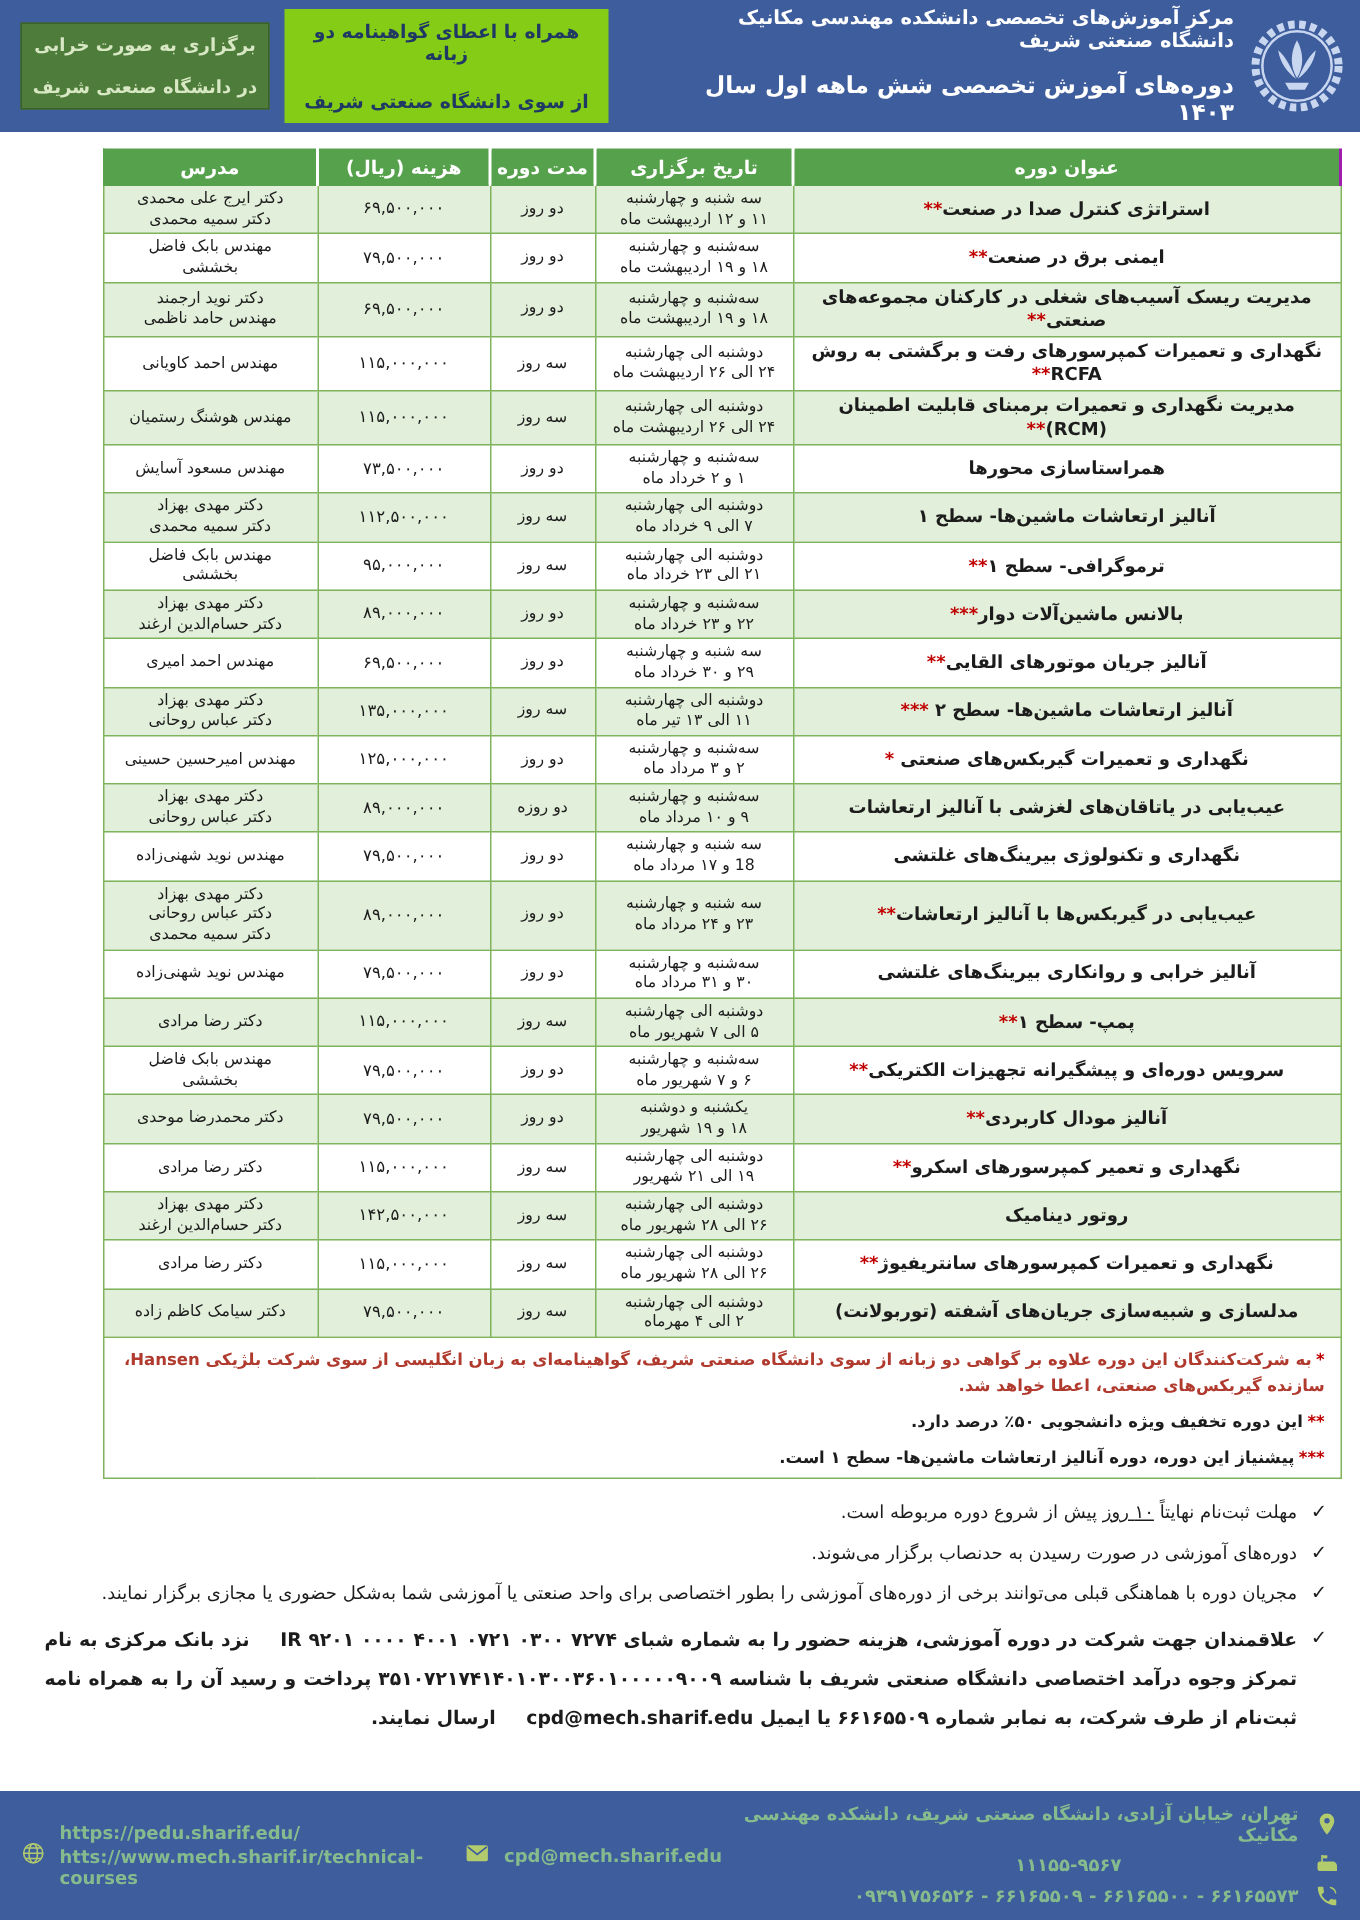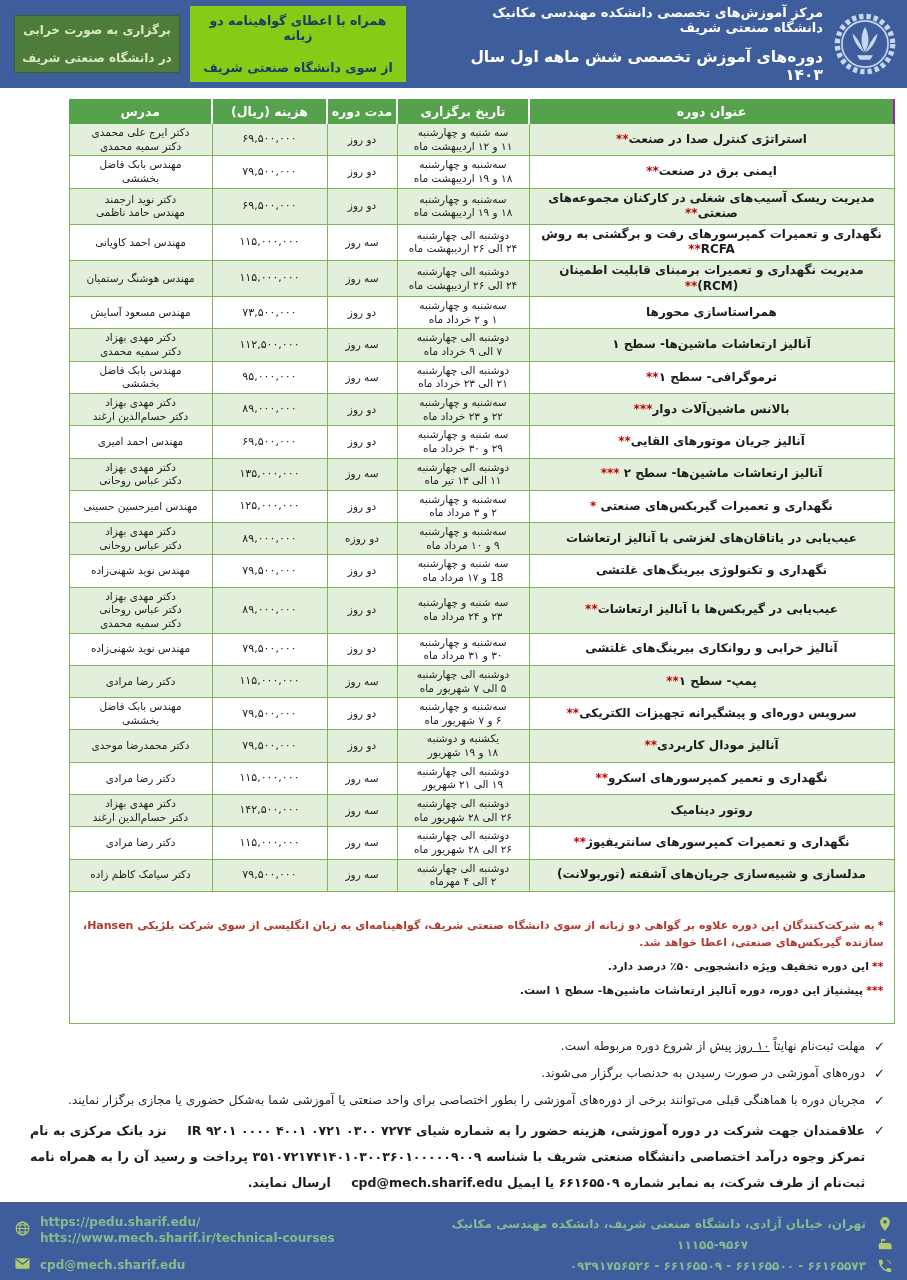--- a/index.html
+++ b/index.html
@@ -34,21 +34,21 @@
   th:first-child{border-right:2px solid #a21caf;}
   td{
     border:1px solid #7fb35c;background:#ffffff;padding:2px 4px;font-size:10.5px;line-height:1.3;
     text-align:center;vertical-align:middle;color:#1c1c1c;
   }
   tr.tint td{background:#e2efda;}
   td.c-title{font-weight:bold;font-size:12px;margin-top:16px;}
   .stars{color:#c00000;font-weight:bold;font-size:12px;}
   td.c-cost{font-size:11px;}
   
-  td.fn-cell{background:#ffffff;text-align:right;padding:22px 10px;}
+  td.fn-cell{background:#ffffff;text-align:right;padding:3px 10px;}
   .fn-line{margin:3px 0 7px;font-weight:bold;font-size:11px;line-height:1.55;}
   .fn-line:last-child{margin-bottom:2px;}
   .fn-marker{color:#c00000;margin-left:3px;}
   .fn-red{color:#b03a2e;}
   .fn-dark{color:#1c1c1c;}
   
   .notes{margin:13px 22px 0 30px;}
   .note{display:flex;gap:9px;align-items:flex-start;margin-bottom:7px;font-size:12px;line-height:1.55;}
   .check{font-size:13px;font-weight:bold;flex-shrink:0;}
   .note-body{display:inline;}
@@ -60,21 +60,21 @@
   .footer{
     margin-top:auto;height:86px;background:#3e5d9c;flex-shrink:0;
     display:flex;justify-content:space-between;align-items:center;
     padding:8px 14px;box-sizing:border-box;
     color:#86bb8e;font-weight:bold;font-size:12px;
   }
   .f-right{display:flex;flex-direction:column;gap:5px;}
   .f-row{display:flex;align-items:center;gap:11px;}
   .f-row .icn{flex-shrink:0;display:flex;}
   .f-postal{padding-right:118px;}
-  .f-left{display:flex;flex-direction:column;gap:10px;direction:ltr;text-align:left;}
+  .f-left{display:flex;flex-direction:row;gap:10px;direction:ltr;text-align:left;}
   .f-lrow{display:flex;align-items:center;gap:9px;}
   .f-urls{display:flex;flex-direction:column;gap:2px;}
 </style>
 </head>
 <body>
 
 <header class="top-band">
   <div class="logo-wrap">
     <svg width="66" height="66" viewBox="0 0 100 100">
       <circle cx="50" cy="50" r="42" fill="none" stroke="#c9d6f0" stroke-width="8" stroke-dasharray="6.5 4.6"></circle>

